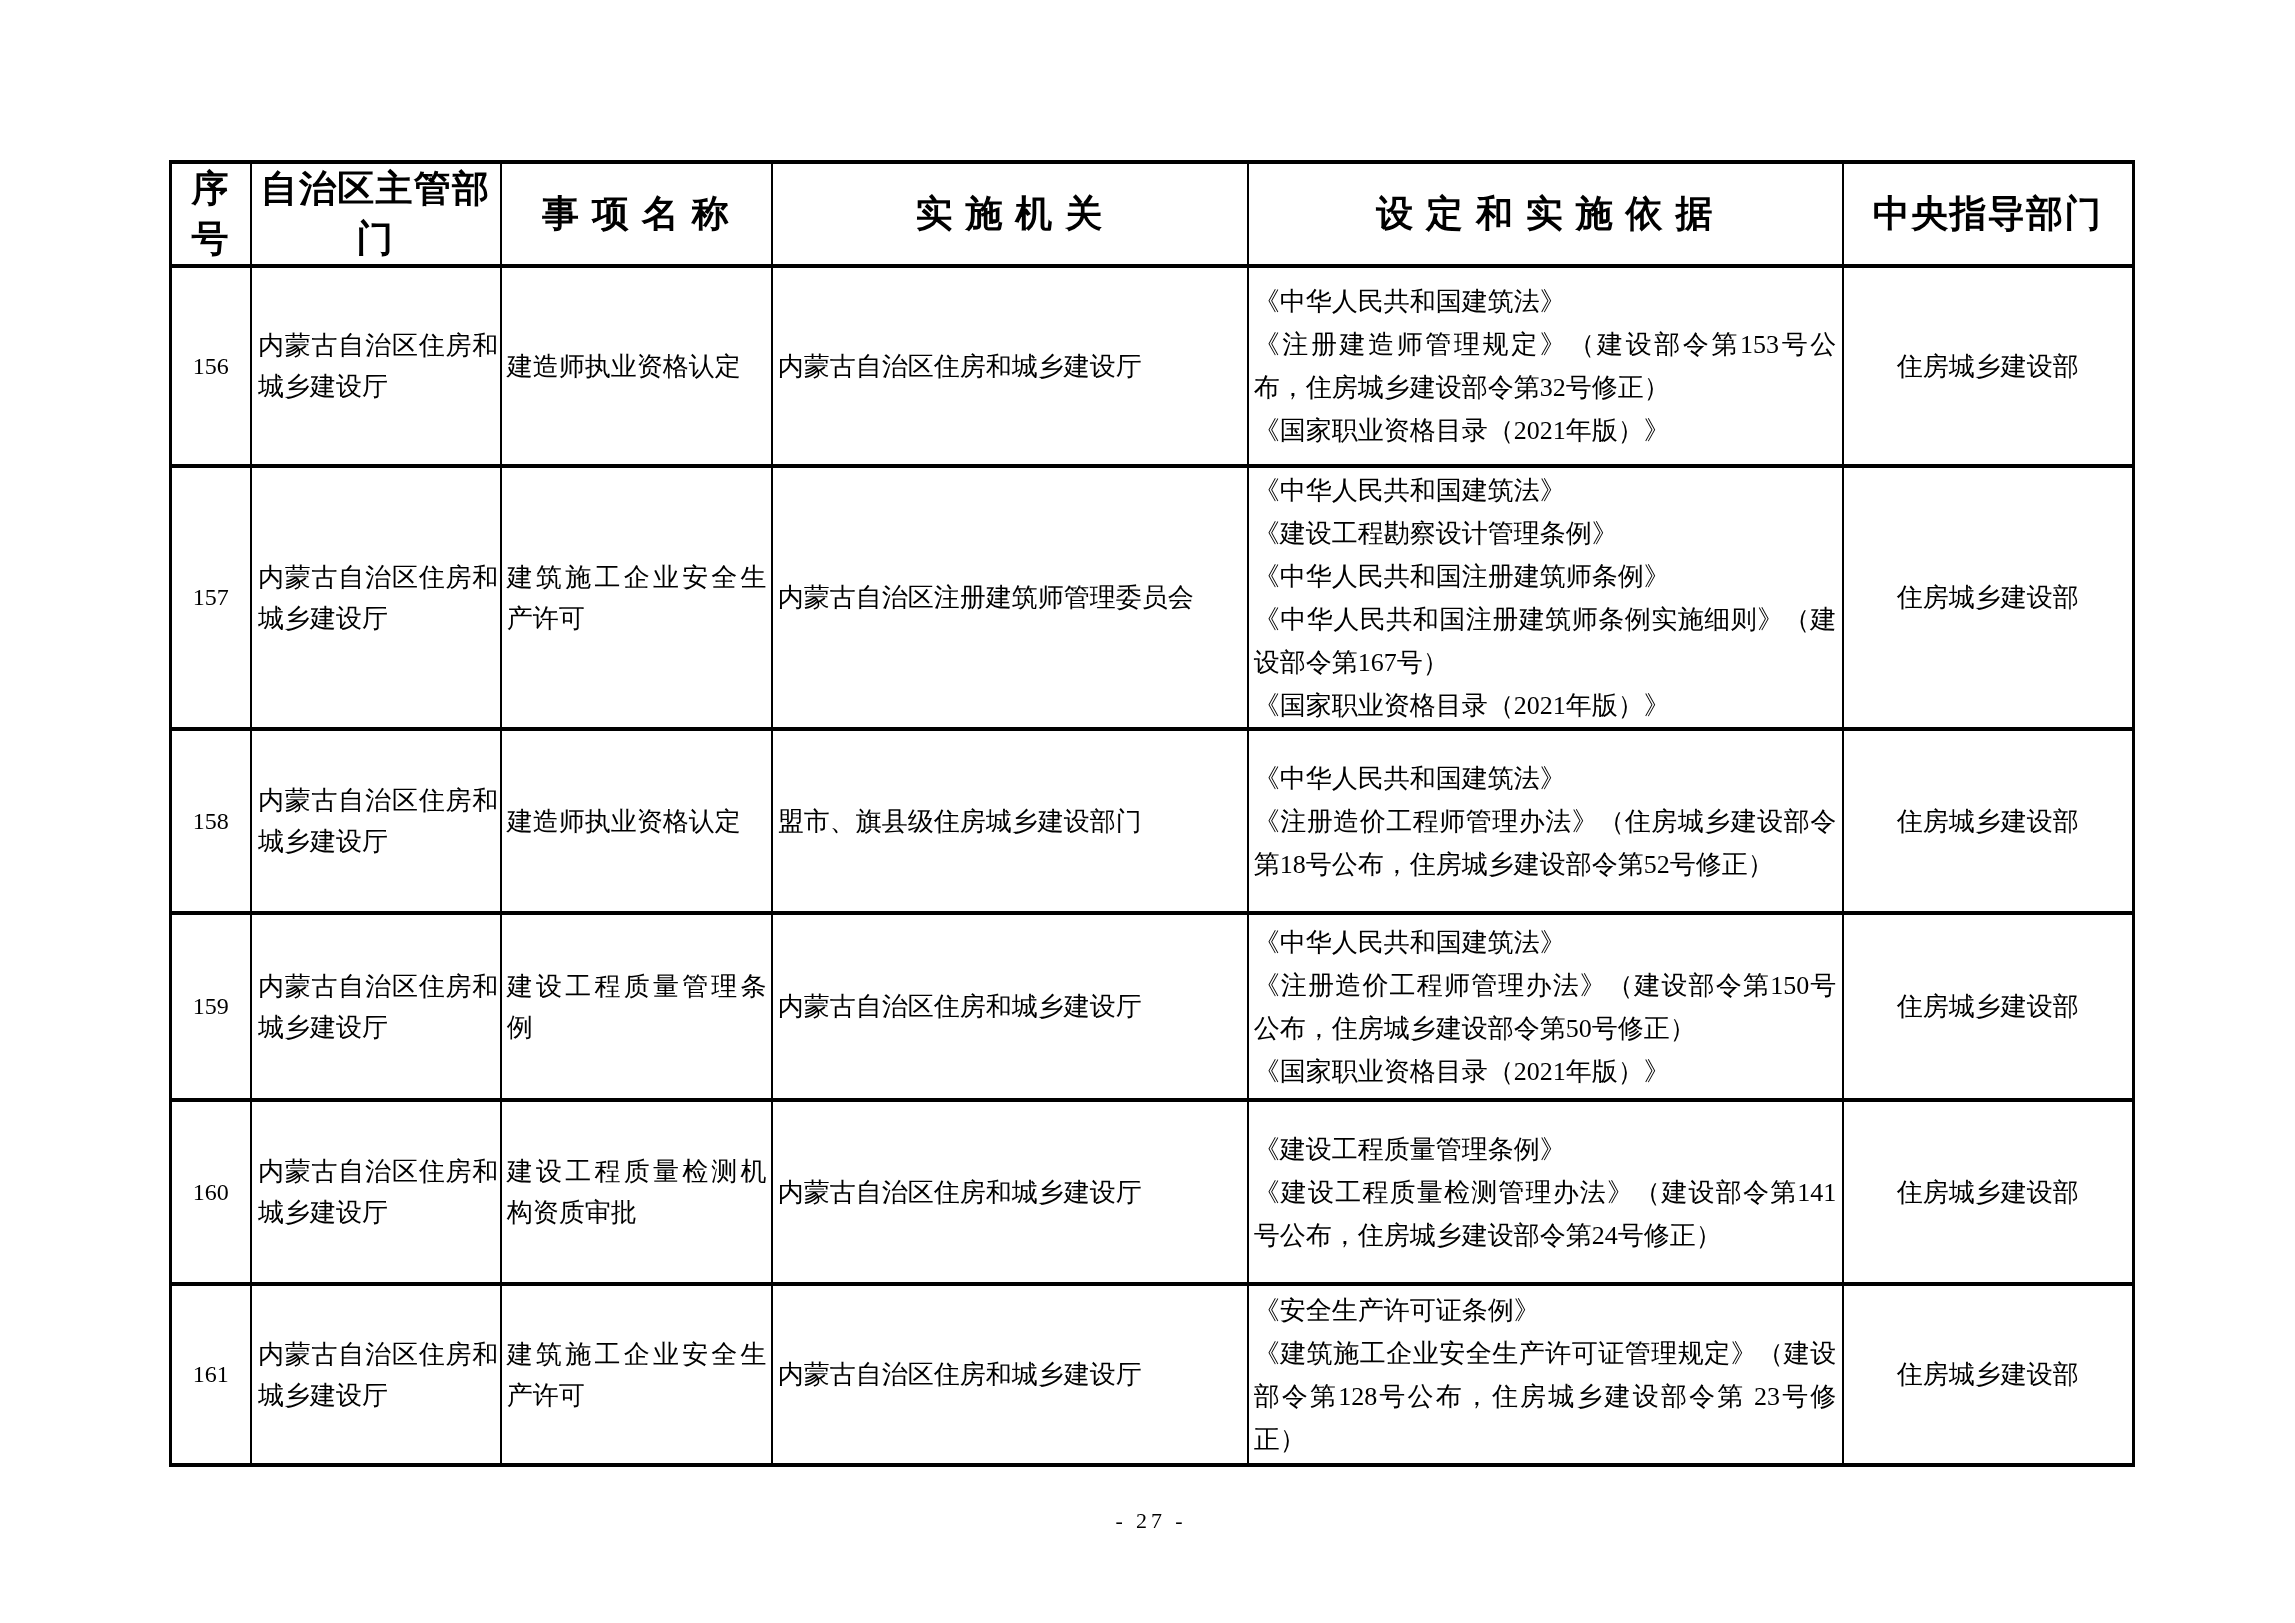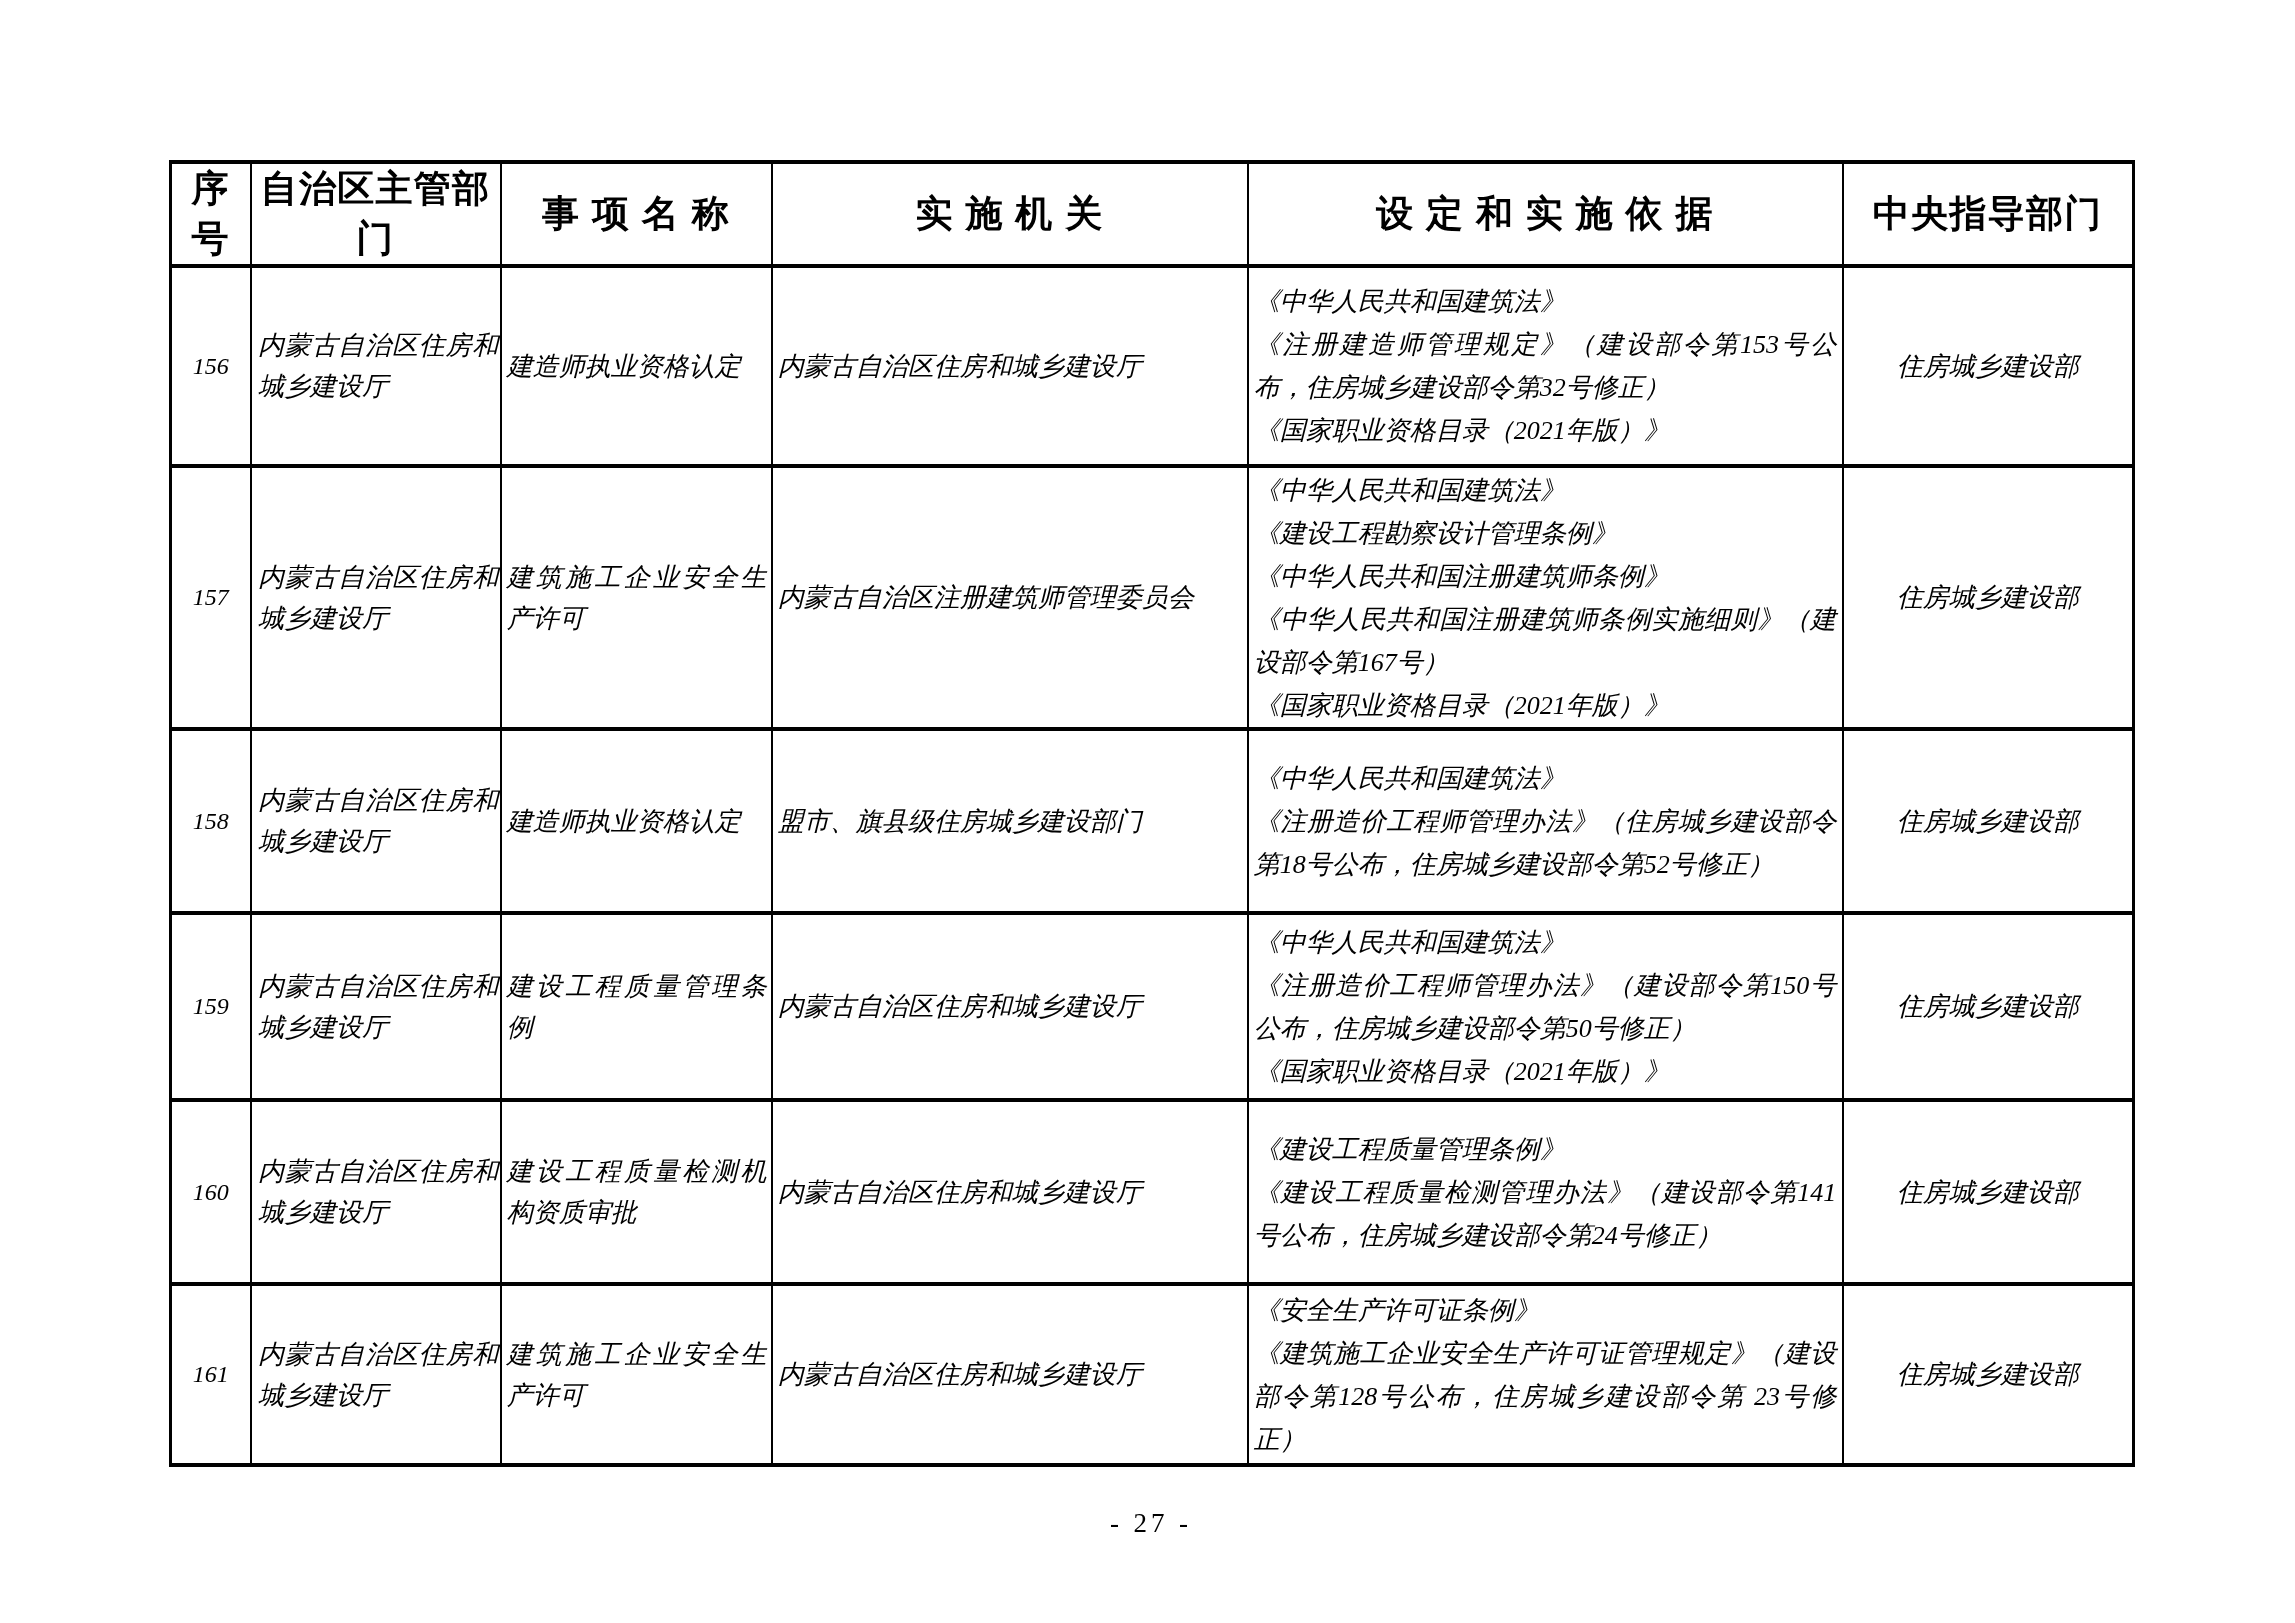--- a/index.html
+++ b/index.html
@@ -38,21 +38,20 @@
   th.h-cell {
     font-family: "Liberation Sans", sans-serif;
     font-weight: bold;
     font-size: 37px;
     padding: 0 2.6px;
     letter-spacing: 1.3px;
   }
   td {
     font-size: 26px;
     line-height: 41px;
-    font-style: italic;
   }
   td.c-seq {
     text-align: center;
     font-size: 24px;
     padding: 0;
   }
   td.c-dept {
     text-align: justify;
     text-justify: inter-character;
     padding: 0 1.3px 0 6.5px;
@@ -76,21 +75,21 @@
     text-align: center;
     padding: 0 23px;
   }
   .basis-line {
     text-align: justify;
     text-justify: inter-character;
   }
   .page-number {
     margin-top: 41px;
     text-align: center;
-    font-size: 27px;
+    font-size: 22px;
     letter-spacing: 3.9px;
     font-family: "Liberation Serif", serif;
   }
 </style>
 </head>
 <body>
 
 <div class="sheet">
   <table class="doc-table">
     <colgroup>

